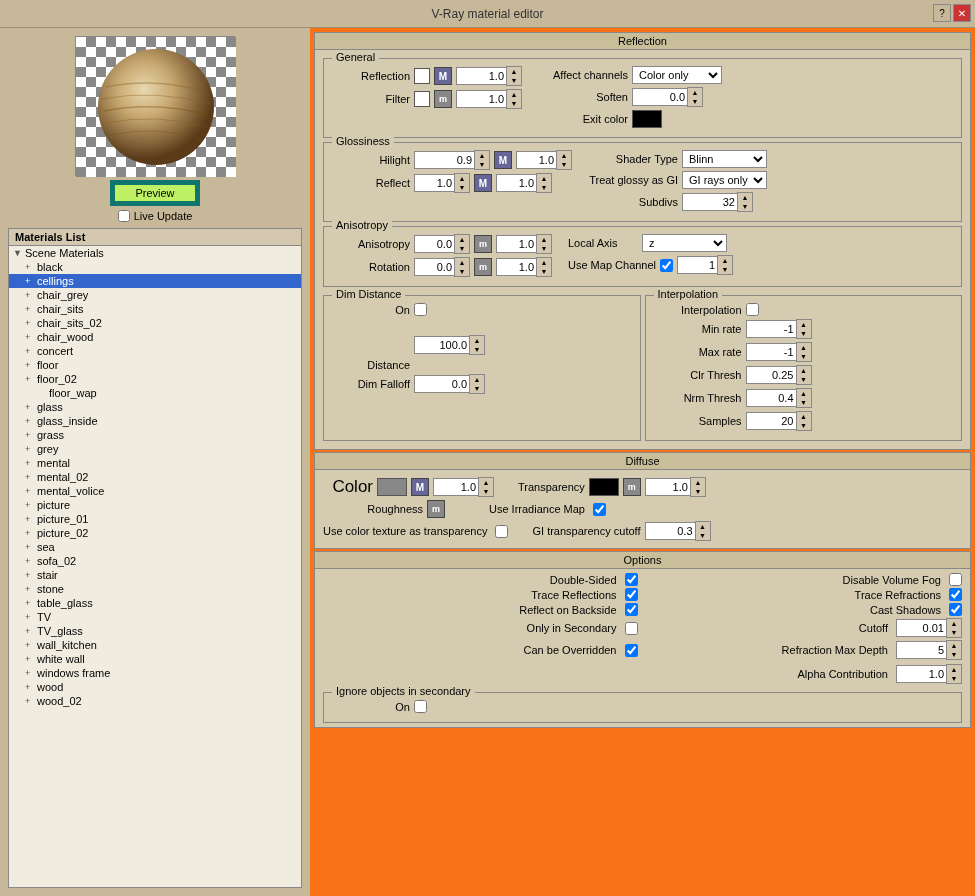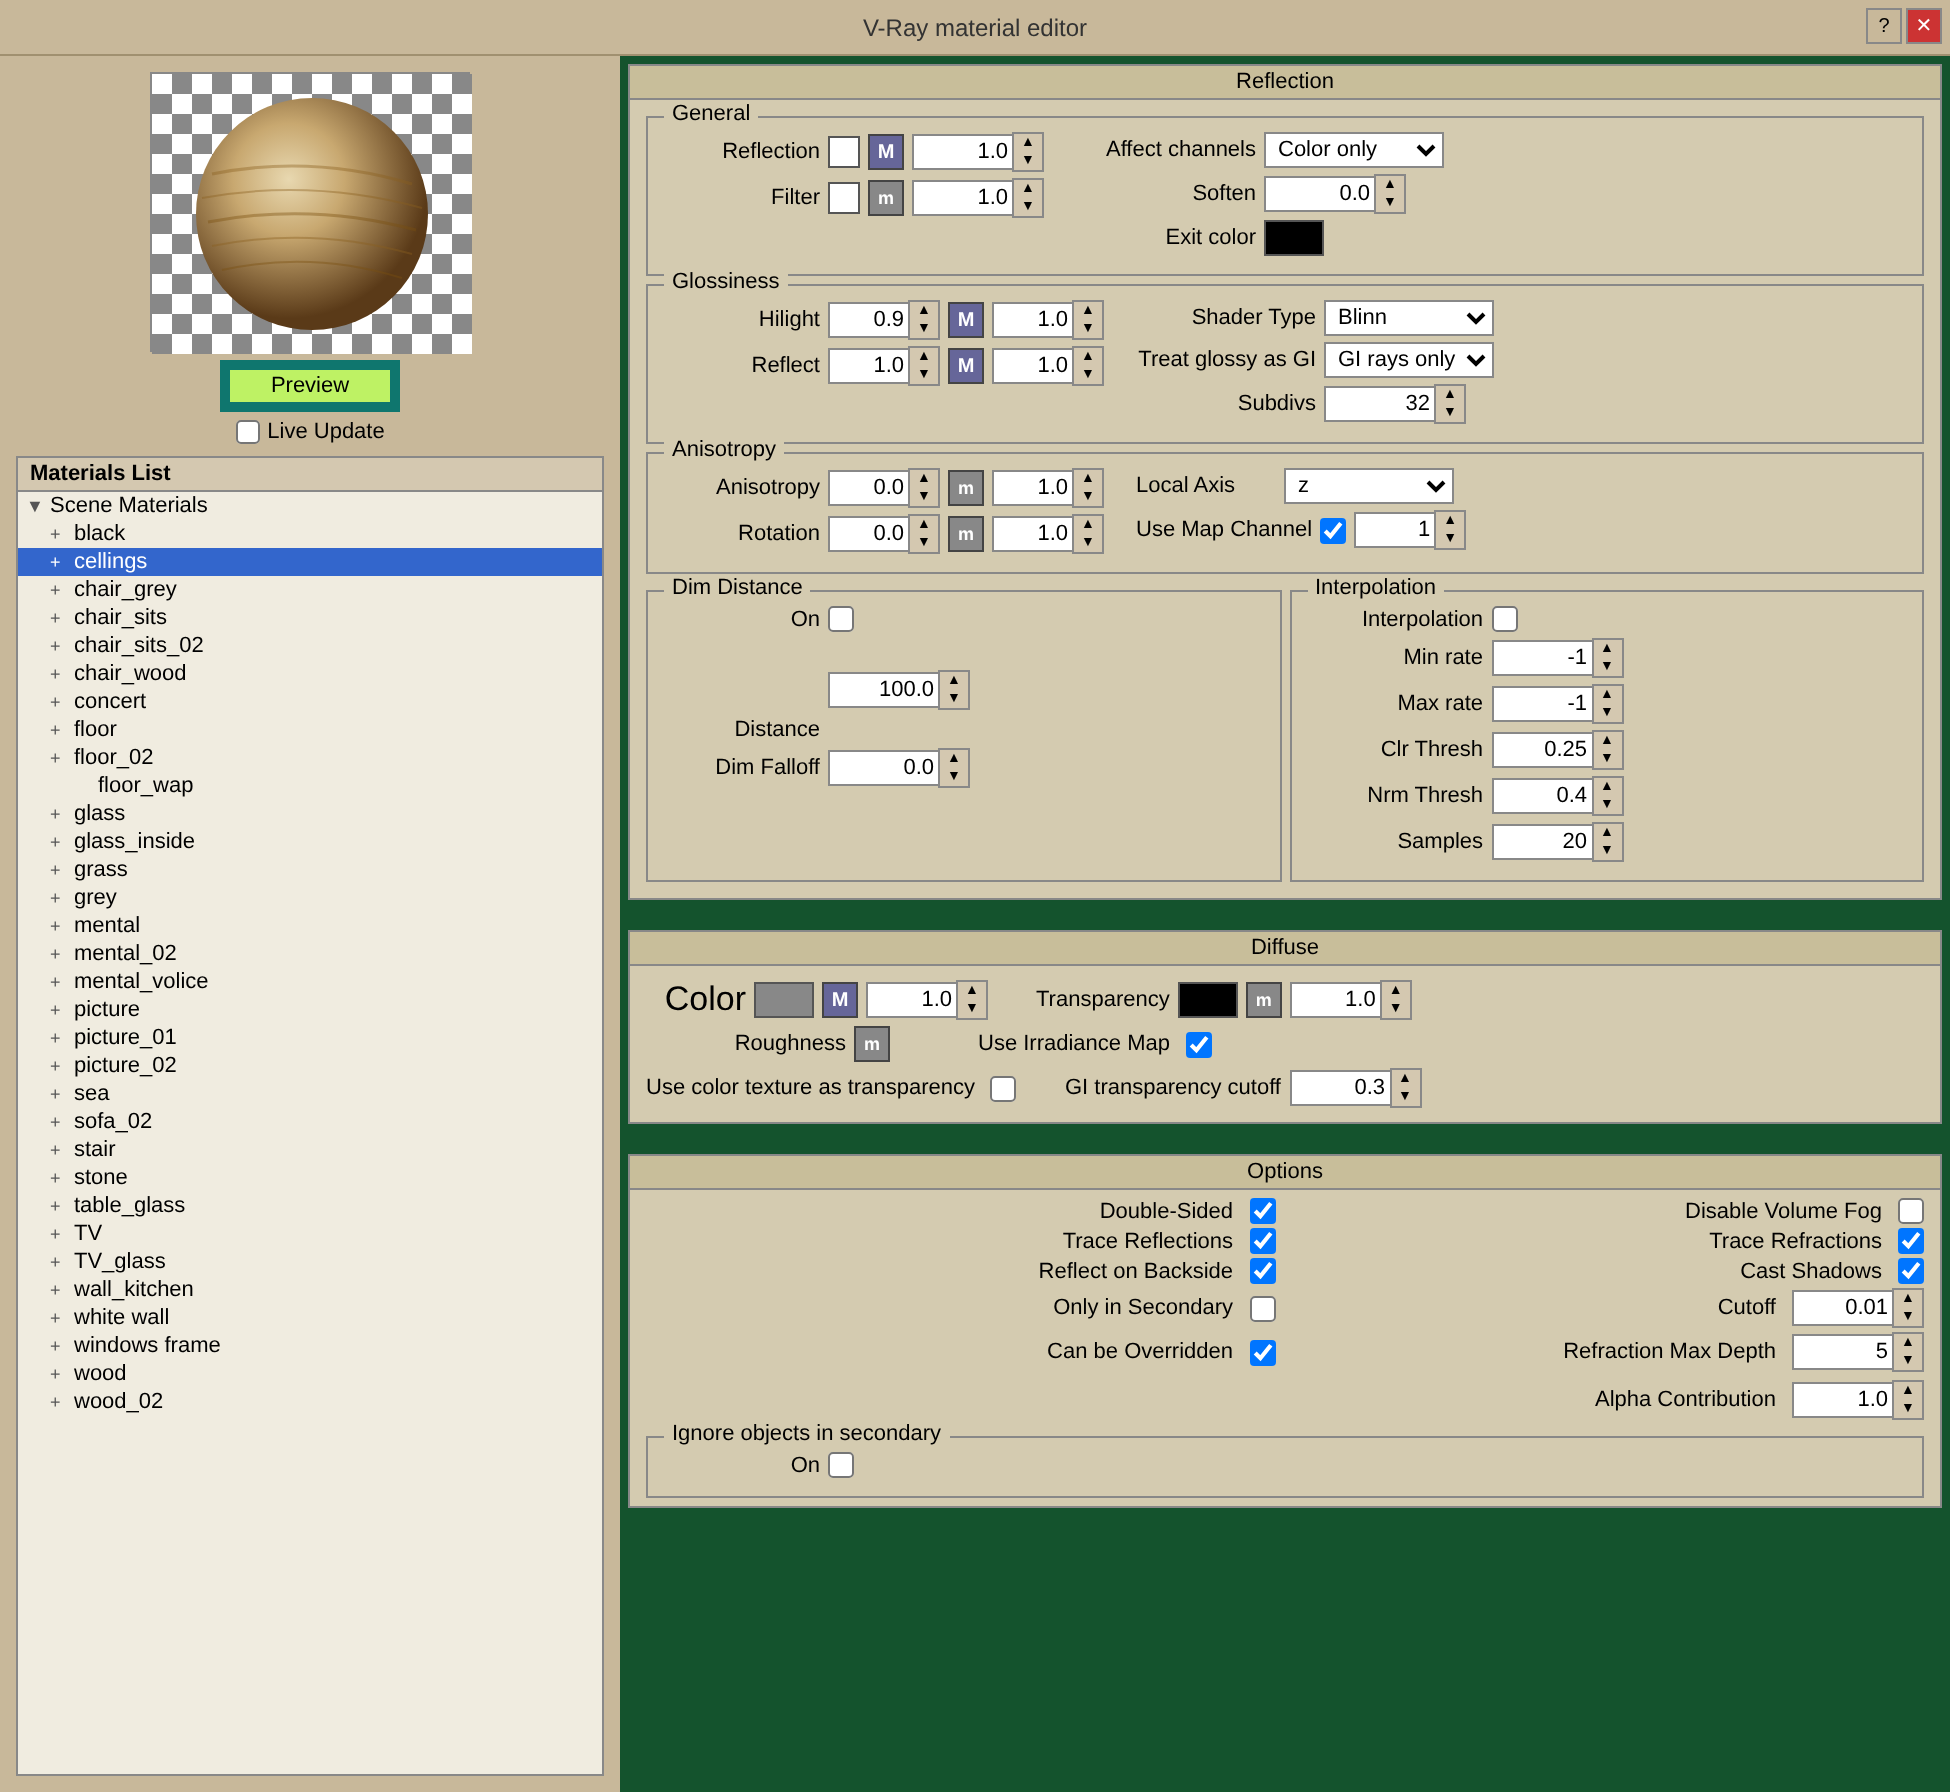--- a/index.html
+++ b/index.html
@@ -128,26 +128,26 @@
     }
     .tree-item.selected { background: #3366cc; color: white; }
     .tree-item.scene-root { padding-left: 4px; }
     .tree-item.level1 { padding-left: 16px; }
     .tree-item.level2 { padding-left: 28px; }
     .expand-icon { font-size: 9px; color: #555; width: 10px; }
     .tree-item.selected .expand-icon { color: white; }
     
     .right-panel {
       flex: 1;
-      background: #14532d;
+      background: #f97316;
       display: flex;
       flex-direction: column;
       overflow-y: auto;
       padding: 4px;
-      gap: 15px;
+      gap: 2px;
     }
     
     .section-box {
       border: 1px solid #888;
       background: #d4cbb0;
     }
     .section-title {
       text-align: center;
       background: #c8be9a;
       border-bottom: 1px solid #888;
@@ -505,21 +505,21 @@
           </div>
         </div>
 
         <div class="group-box">
           <span class="group-label">Glossiness</span>
           <div style="display:flex;gap:16px;">
             <div>
               <div class="form-row">
                 <span class="form-label">Hilight</span>
                 <div class="spin-group">
-                  <input type="text" value="0.9" style="width: 40px;">
+                  <input type="text" value="0.9" style="width: 60px;">
                   <div class="spin-btns">
                     <div class="spin-up">▲</div>
                     <div class="spin-down">▼</div>
                   </div>
                 </div>
                 <div class="m-btn">M</div>
                 <div class="spin-group">
                   <input type="text" value="1.0" style="width: 40px;">
                   <div class="spin-btns">
                     <div class="spin-up">▲</div>

